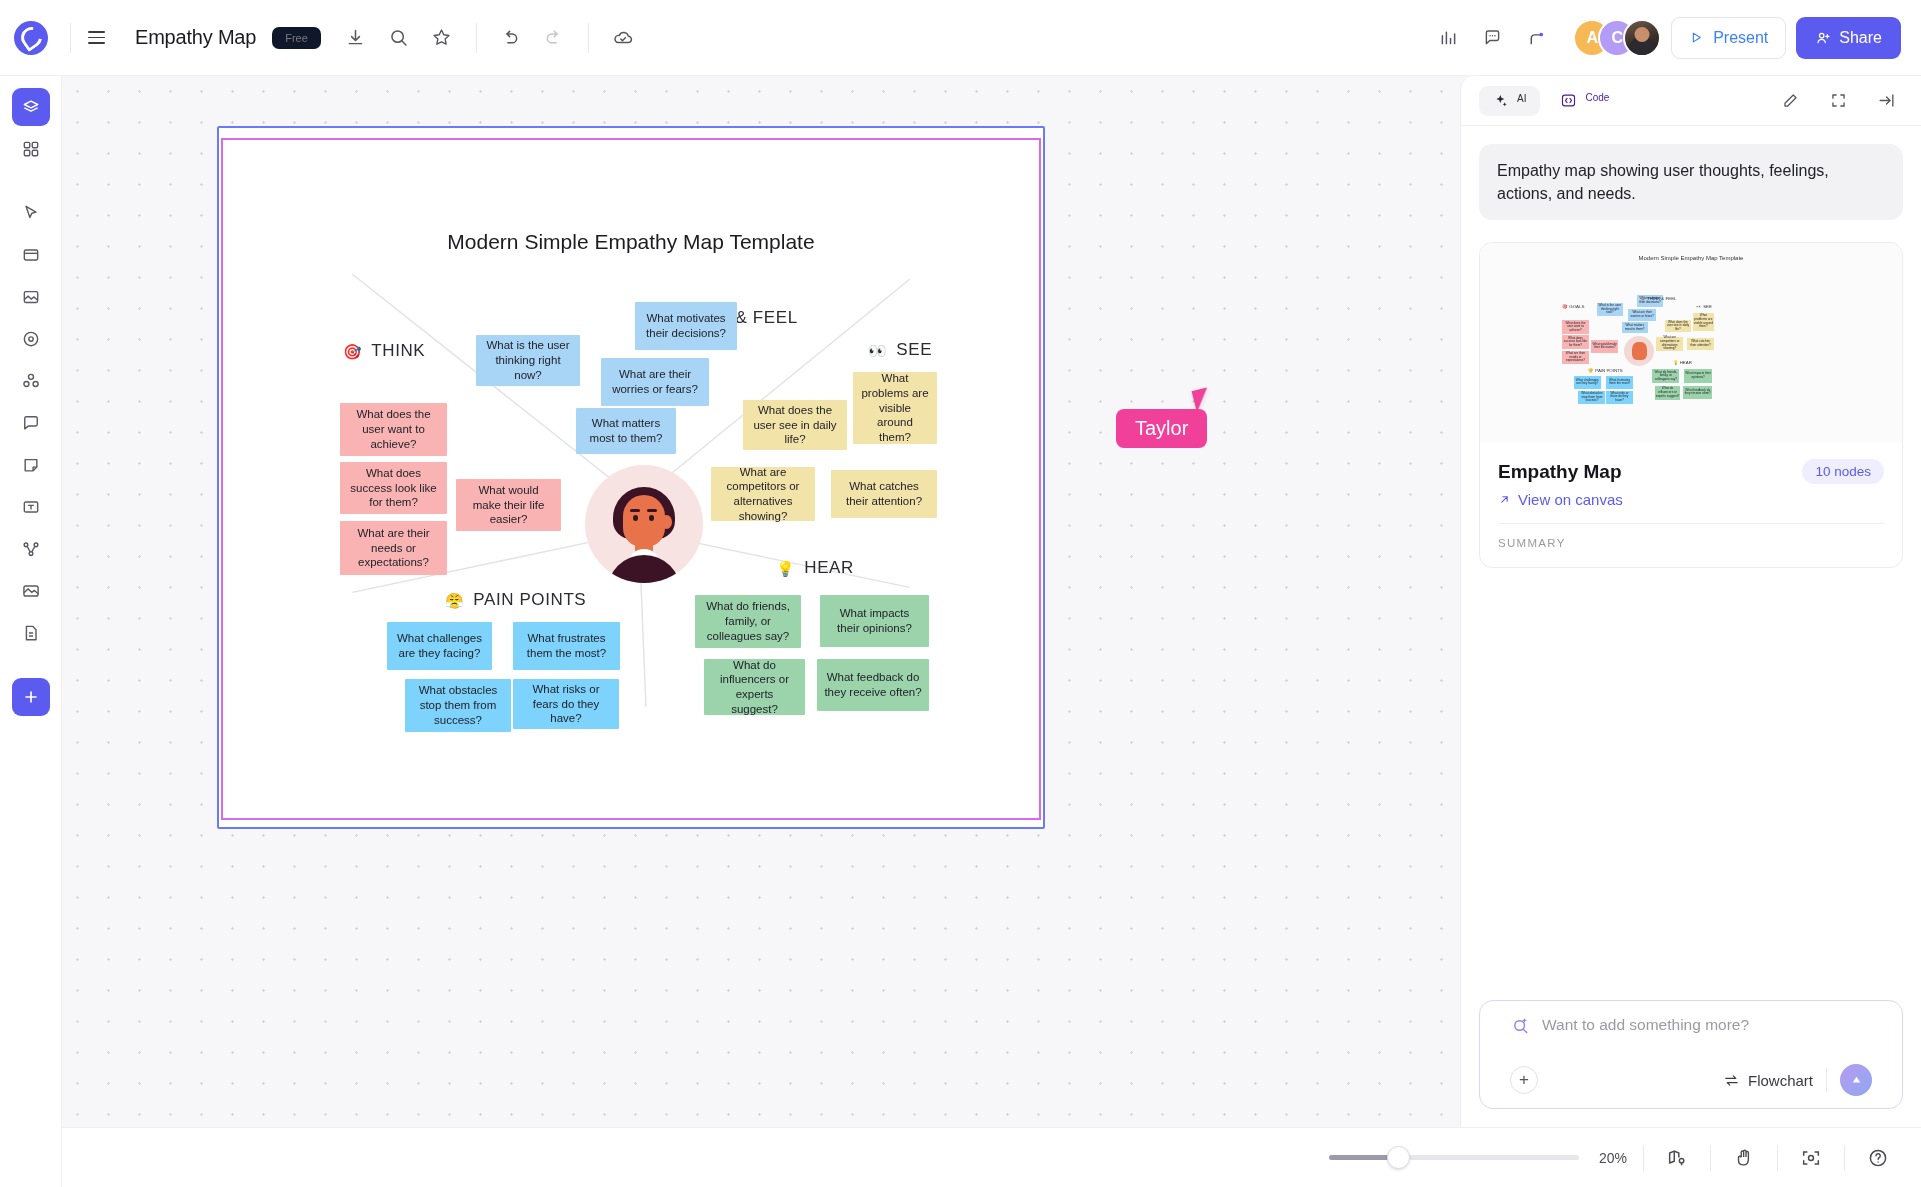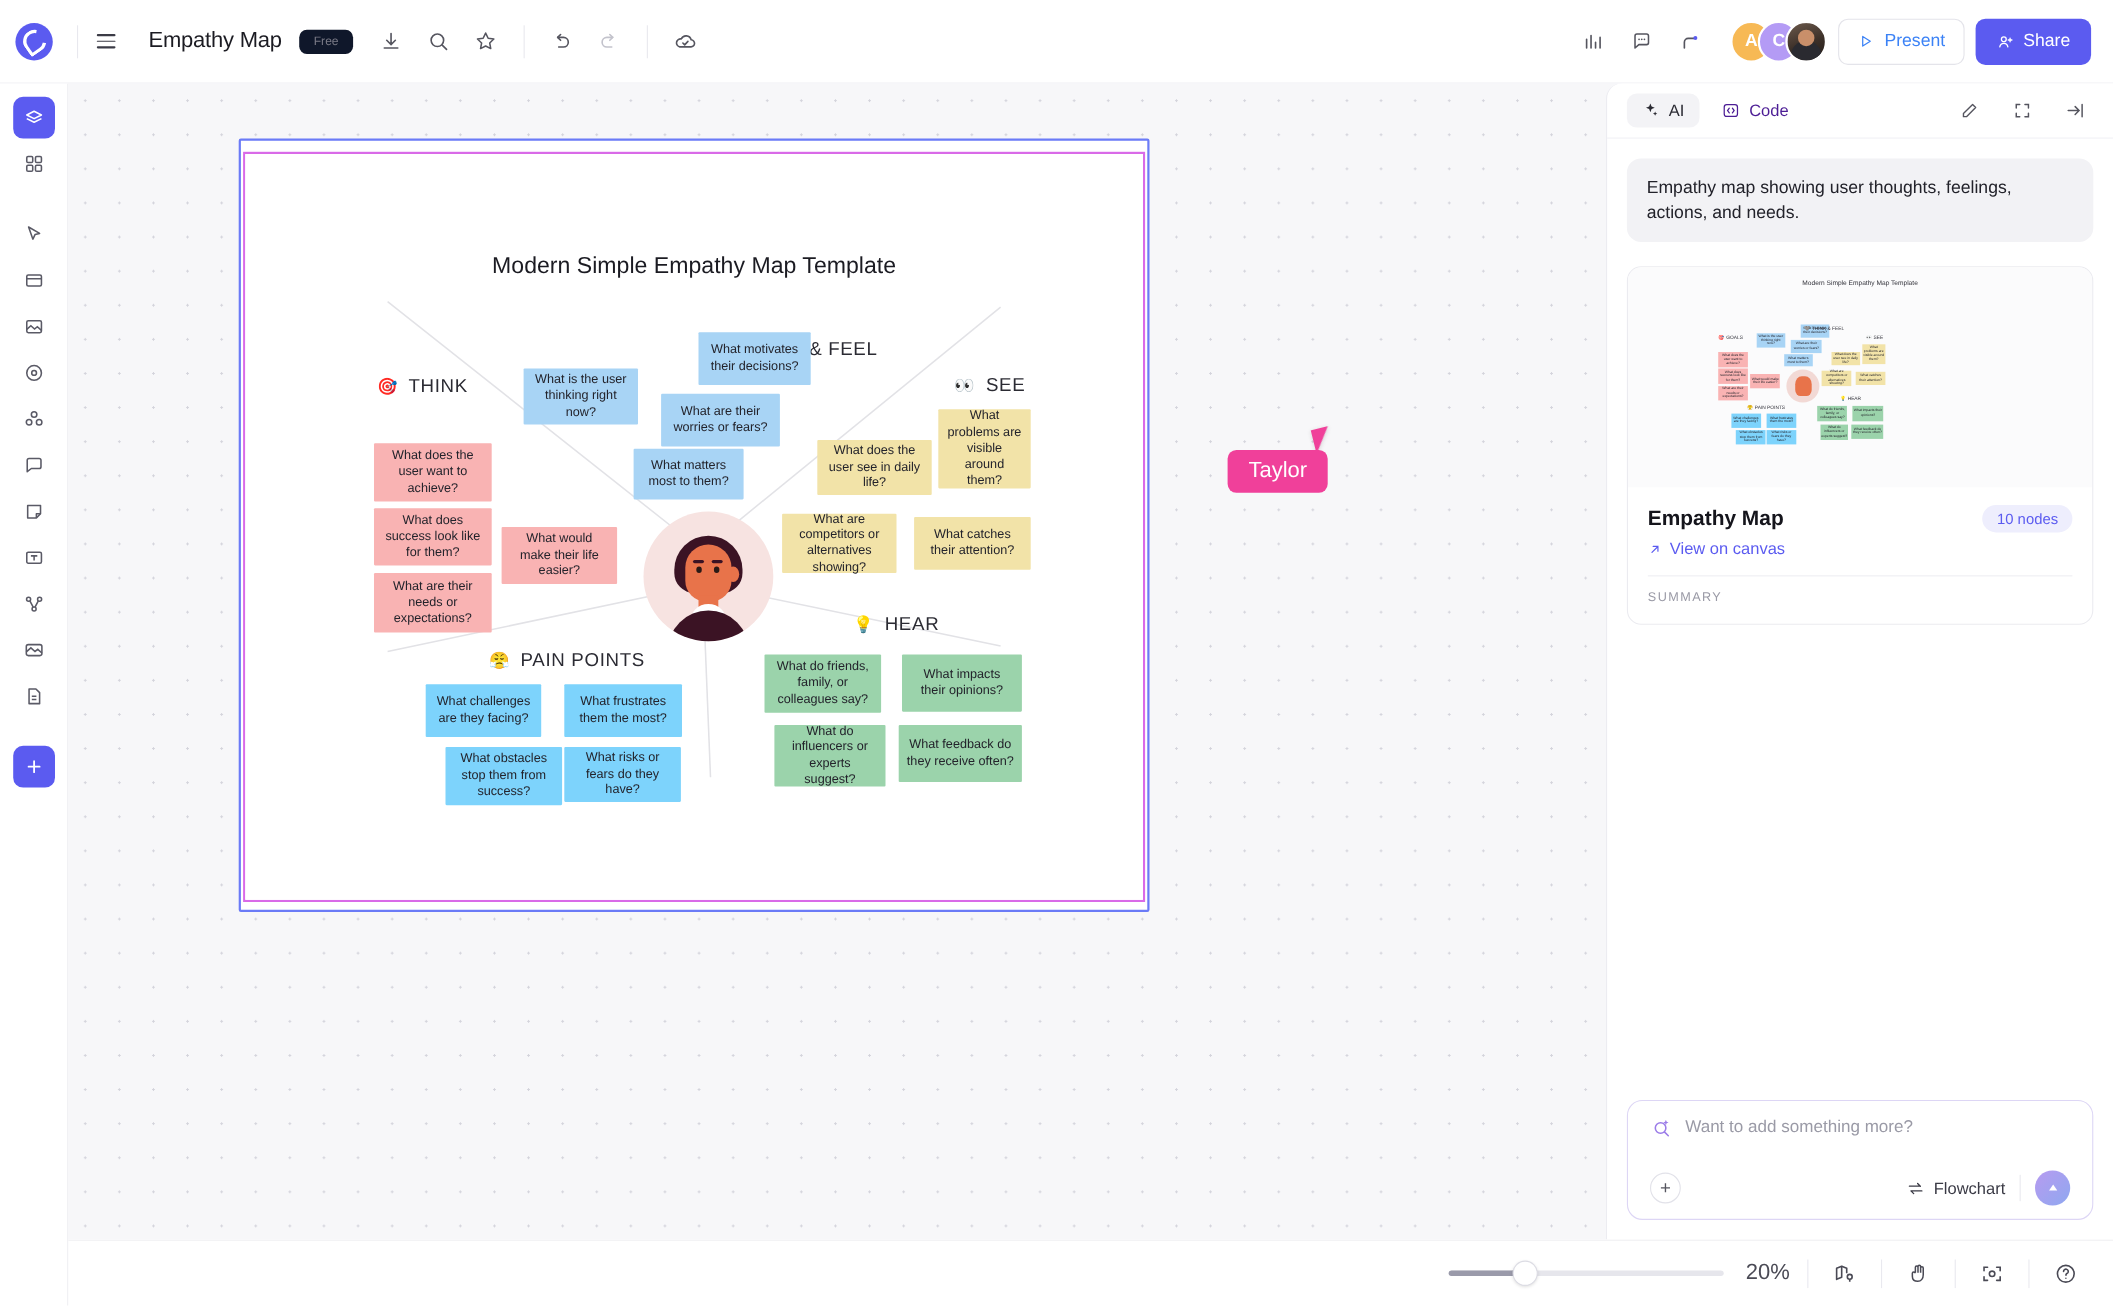--- a/index.html
+++ b/index.html
@@ -147,21 +147,21 @@
 
   
   .panel {
     position:absolute; top:76px; right:0; width:461px; bottom:60px;
     background:#fff; border-left:1px solid #ececf1;
     display:flex; flex-direction:column; border-radius:14px 0 0 0;
   }
   .panel-head { height:50px; display:flex; align-items:center; padding:0 18px;
                 border-bottom:1px solid #f1f1f5; gap:6px; }
   .tab { display:flex; align-items:flex-start; gap:8px; padding:7px 14px;
-         border-radius:9px; font-size:15px; color:#2b2b33; cursor:pointer; }
+         border-radius:9px; font-size:10px; color:#2b2b33; cursor:pointer; }
   .tab.active { background:#f3f3f6; }
   .tab.inactive { color:#4c1d95; }
   .panel-head-icons { margin-left:auto; display:flex; gap:14px; color:#4a4a55; }
   .panel-body { flex:1; overflow:hidden; padding:18px; }
   .bubble {
     background:#f2f2f5; border-radius:13px; padding:15px 18px;
     font-size:16px; line-height:1.45; color:#22222a;
   }
   .card {
     margin-top:22px; border:1px solid #ebebf0; border-radius:13px;
@@ -186,21 +186,21 @@
                font-size:15px; margin-top:7px; cursor:pointer; }
   .hr { height:1px; background:#eeeef2; margin:15px 0 13px; }
   .sum-label { font-size:11.5px; letter-spacing:1.3px; color:#9a9aa6; }
   .sum-text { font-size:14.5px; line-height:1.5; color:#33333c; margin-top:9px; }
   .bullets { margin-top:13px; display:flex; flex-direction:column; gap:10px; }
   .bullet { display:flex; gap:10px; font-size:14.5px; color:#33333c; line-height:1.4; }
   .bullet::before { content:"•"; color:#33333c; }
 
   .composer {
     margin:0 18px 18px; border:1.4px solid #ddd6f5; border-radius:14px;
-    padding:14px 20px 12px; background:#fff;
+    padding:14px 30px 12px; background:#fff;
   }
   .comp-top { display:flex; align-items:flex-start; gap:11px; }
   .comp-ph { font-size:15.5px; color:#9a9aa6; padding-top:1px; }
   .comp-bot { display:flex; align-items:center; margin-top:28px; }
   .plus-btn { width:28px; height:28px; border:1px solid #e2e2e9; border-radius:50%;
               display:flex; align-items:center; justify-content:center; color:#55555f;
               font-size:17px; cursor:pointer; }
   .flow-btn { margin-left:auto; display:flex; align-items:center; gap:8px;
               font-size:15px; color:#3a3a45; cursor:pointer; }
   .comp-div { width:1px; height:24px; background:#e8e8ee; margin:0 13px; }
@@ -215,21 +215,21 @@
     border-top:1px solid #f0f0f3; display:flex; align-items:center;
     justify-content:flex-end; padding-right:26px; gap:0;
   }
   .slider { width:250px; height:5px; border-radius:3px; background:#e6e6ec;
             position:relative; cursor:pointer; }
   .slider-fill { position:absolute; left:0; top:0; height:5px; width:70px;
                  background:#9a9aaa; border-radius:3px; }
   .slider-knob { position:absolute; left:58px; top:-9px; width:23px; height:23px;
                  border-radius:50%; background:#fff; border:1px solid #dcdce4;
                  box-shadow:0 1px 3px rgba(0,0,0,.13); }
-  .zoom-val { font-size:20px; color:#4a4a55; margin-left:20px; }
+  .zoom-val { font-size:14px; color:#4a4a55; margin-left:20px; }
   .bb-div { width:1px; height:26px; background:#e9e9ef; margin:0 16px; }
   .bb-ic { width:34px; height:34px; display:flex; align-items:center;
            justify-content:center; color:#4a4a55; cursor:pointer; }
 </style>
 </head>
 <body>
 
 <div class="app">
 
   <div class="topbar">

